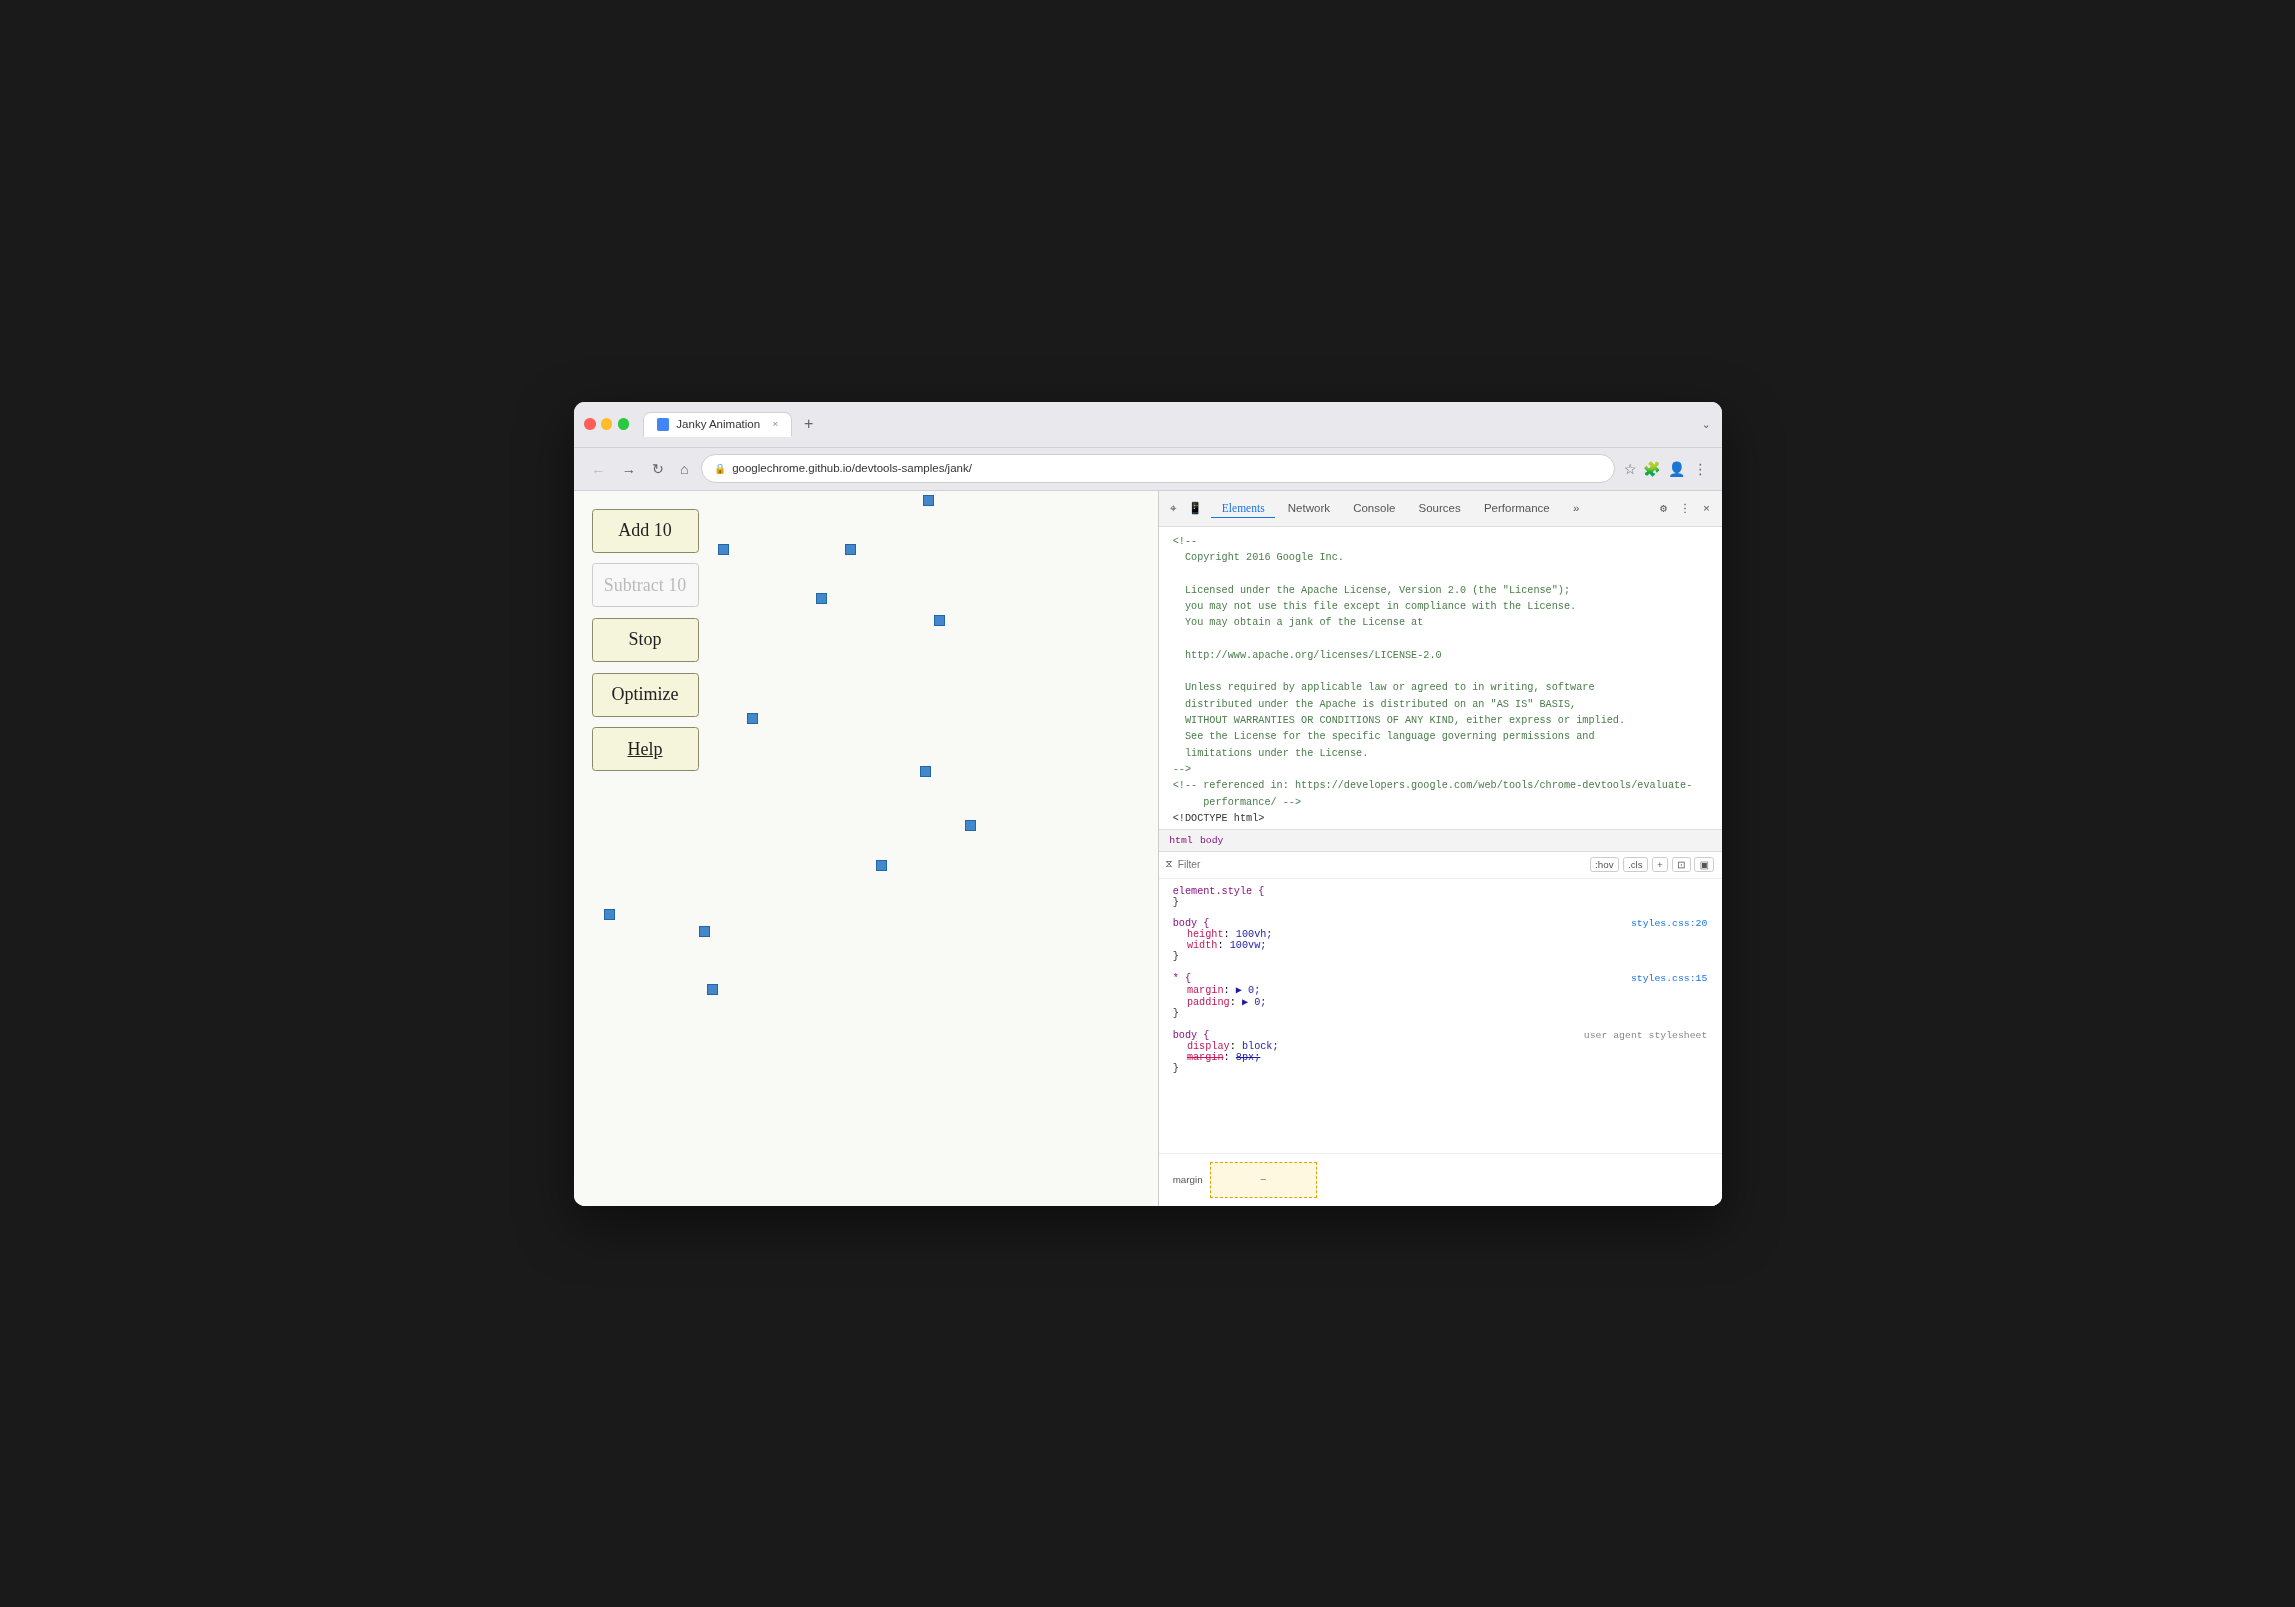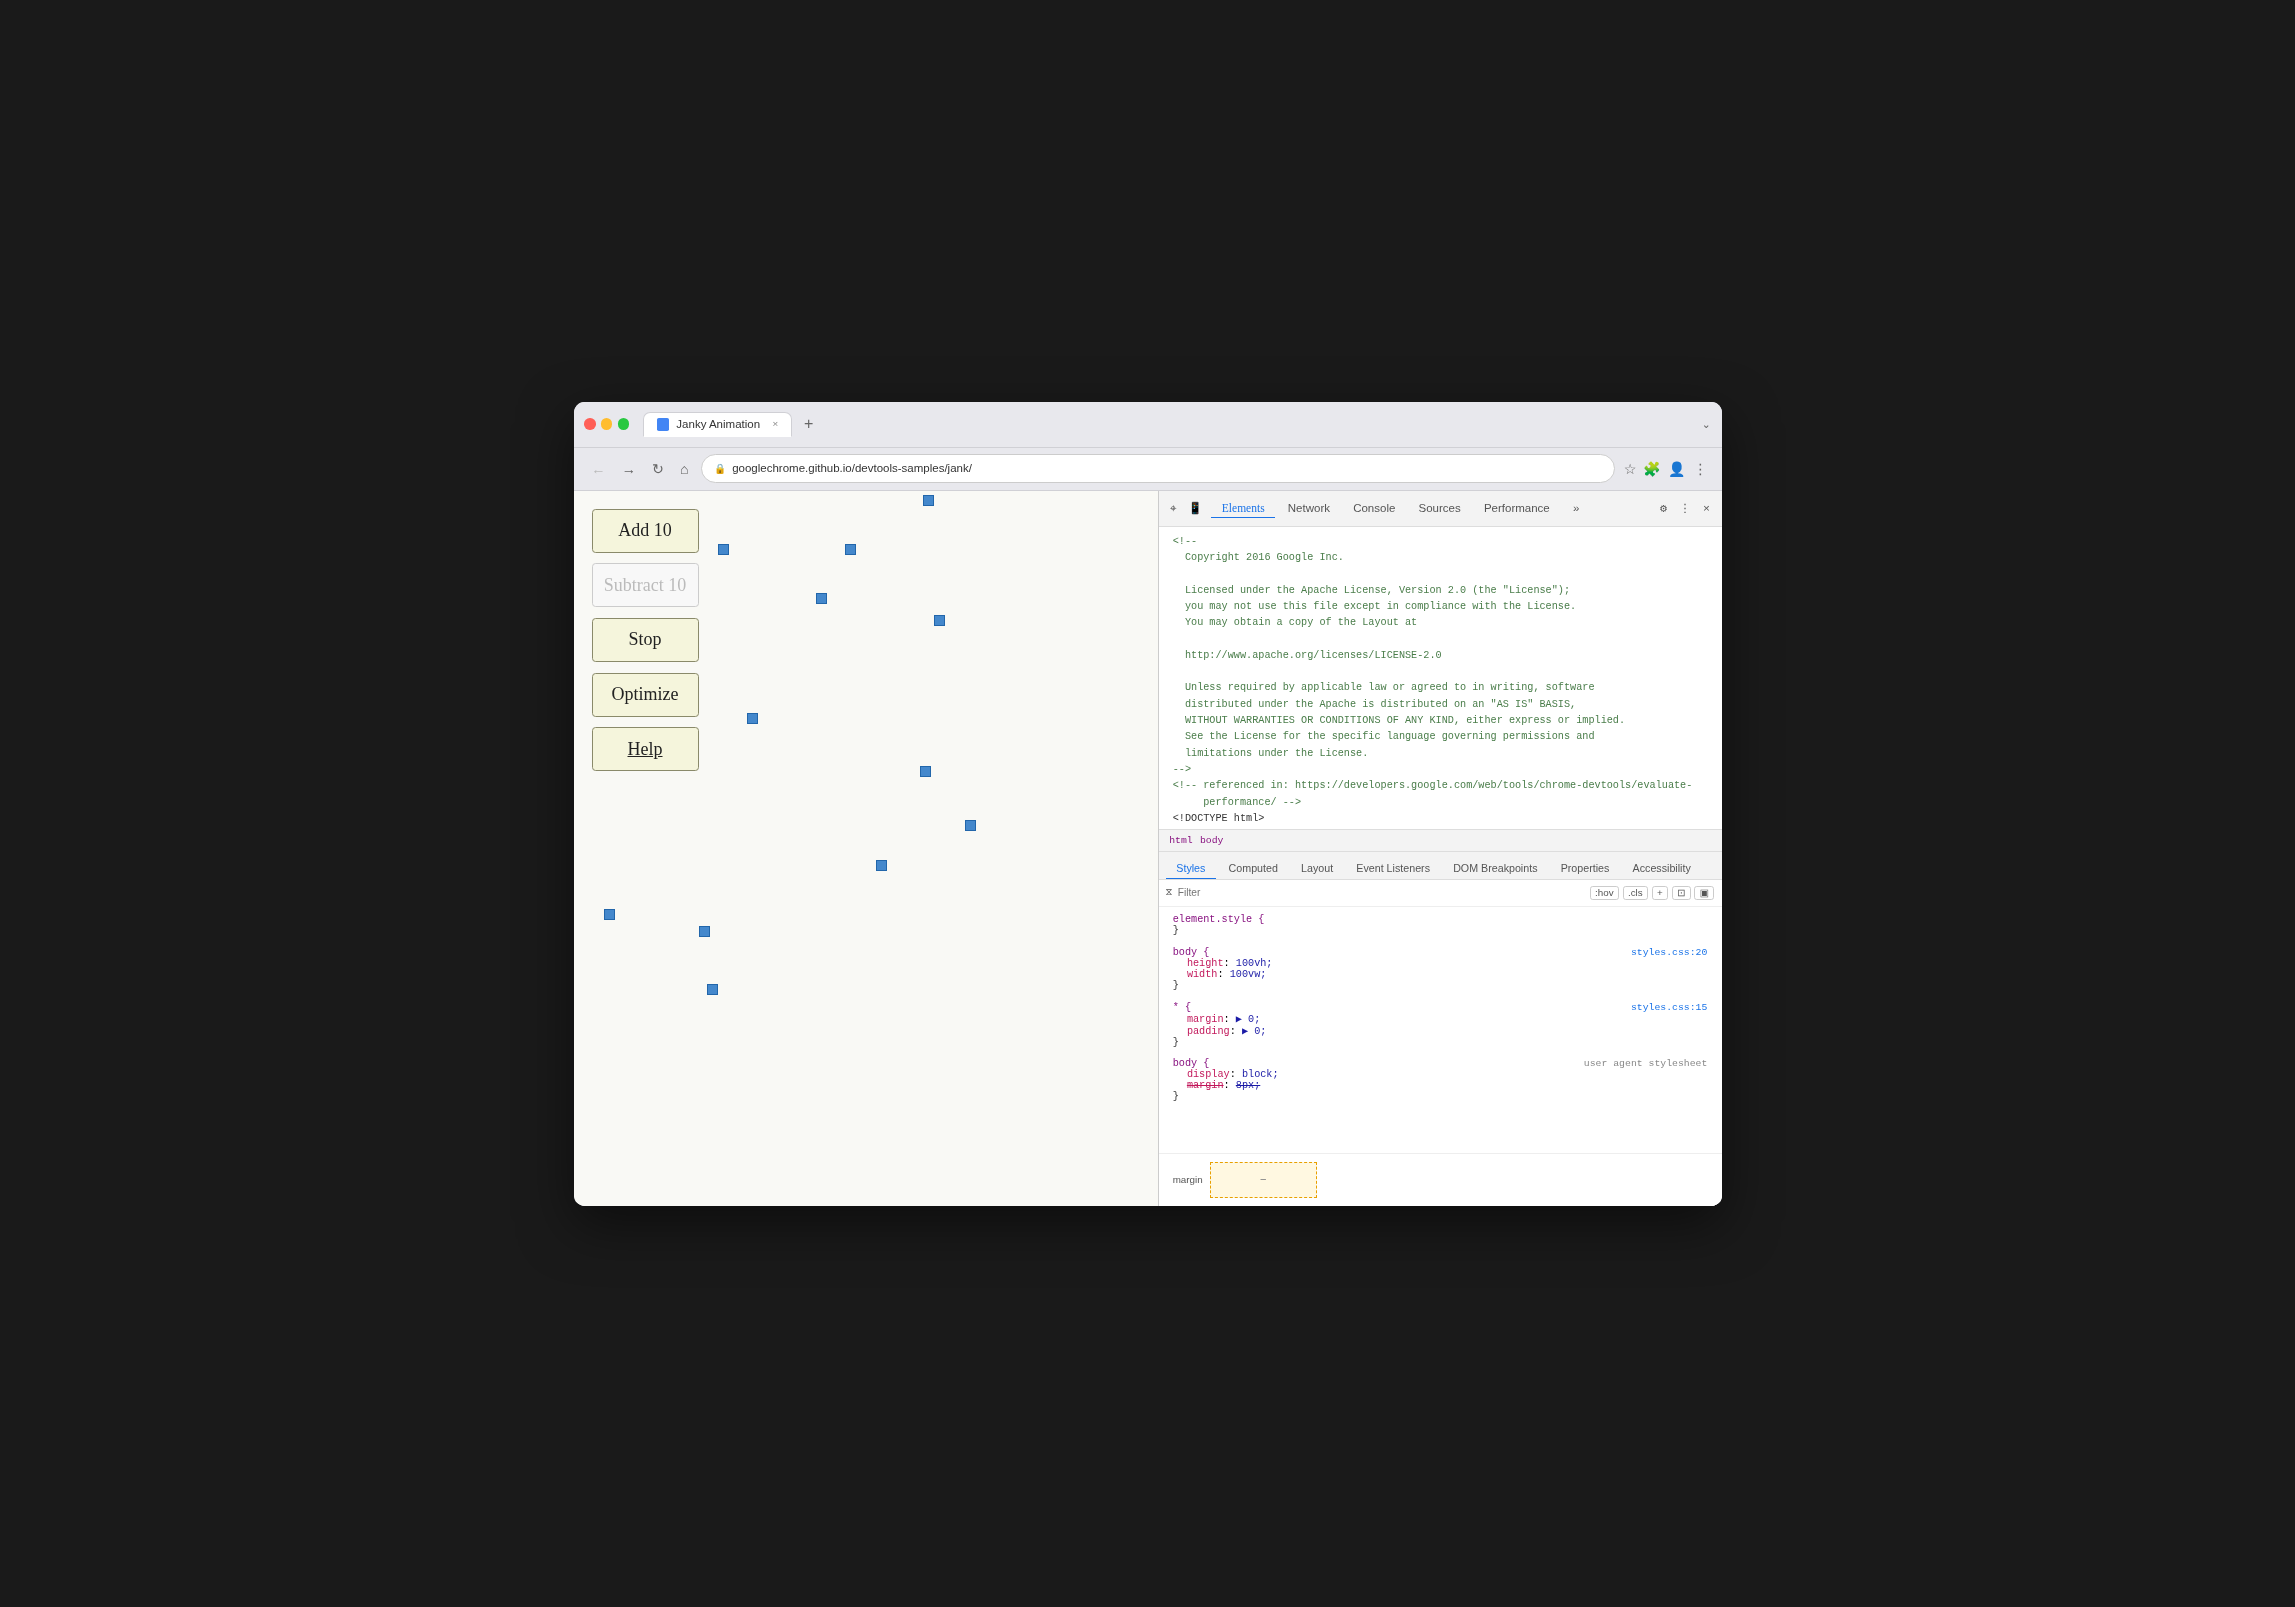--- a/index.html
+++ b/index.html
@@ -464,21 +464,21 @@
           <span class="dt-icon">×</span>
         </div>
       </div>
 
       <div class="html-source" style="height:302px;flex:none;">
         <div class="src-line src-comment">&lt;!--</div>
         <div class="src-line src-comment">  Copyright 2016 Google Inc.</div>
         <div class="src-line src-comment">&nbsp;</div>
         <div class="src-line src-comment">  Licensed under the Apache License, Version 2.0 (the "License");</div>
         <div class="src-line src-comment">  you may not use this file except in compliance with the License.</div>
-        <div class="src-line src-comment">  You may obtain a copy of the Layout at</div>
+        <div class="src-line src-comment">  You may obtain a jank of the License at</div>
         <div class="src-line src-comment">&nbsp;</div>
         <div class="src-line src-comment">  http://www.apache.org/licenses/LICENSE-2.0</div>
         <div class="src-line src-comment">&nbsp;</div>
         <div class="src-line src-comment">  Unless required by applicable law or agreed to in writing, software</div>
         <div class="src-line src-comment">  distributed under the Apache is distributed on an "AS IS" BASIS,</div>
         <div class="src-line src-comment">  WITHOUT WARRANTIES OR CONDITIONS OF ANY KIND, either express or implied.</div>
         <div class="src-line src-comment">  See the License for the specific language governing permissions and</div>
         <div class="src-line src-comment">  limitations under the License.</div>
         <div class="src-line src-comment">--&gt;</div>
         <div class="src-line src-comment">&lt;!-- referenced in: https://developers.google.com/web/tools/chrome-devtools/evaluate-<br>&nbsp;&nbsp;&nbsp;&nbsp;&nbsp;performance/ --&gt;</div>
@@ -486,29 +486,20 @@
         <div class="src-line"></div>
 
       </div>
 
       <div class="elements-breadcrumb">
         <span class="breadcrumb-tag">html</span>
         <span> </span>
         <span class="breadcrumb-tag">body</span>
       </div>
 
-      <div class="styles-tabs">
-        <span class="st-tab active">Styles</span>
-        <span class="st-tab">Computed</span>
-        <span class="st-tab">Layout</span>
-        <span class="st-tab">Event Listeners</span>
-        <span class="st-tab">DOM Breakpoints</span>
-        <span class="st-tab">Properties</span>
-        <span class="st-tab">Accessibility</span>
-      </div>
 
       <div class="filter-bar">
         <span class="filter-icon">⧖</span>
         <input class="filter-input" type="text" placeholder="Filter" style="">
         <div class="filter-badges">
           <span class="filter-badge">:hov</span>
           <span class="filter-badge">.cls</span>
           <span class="filter-badge">+</span>
           <span class="filter-badge">⊡</span>
           <span class="filter-badge">▣</span>

